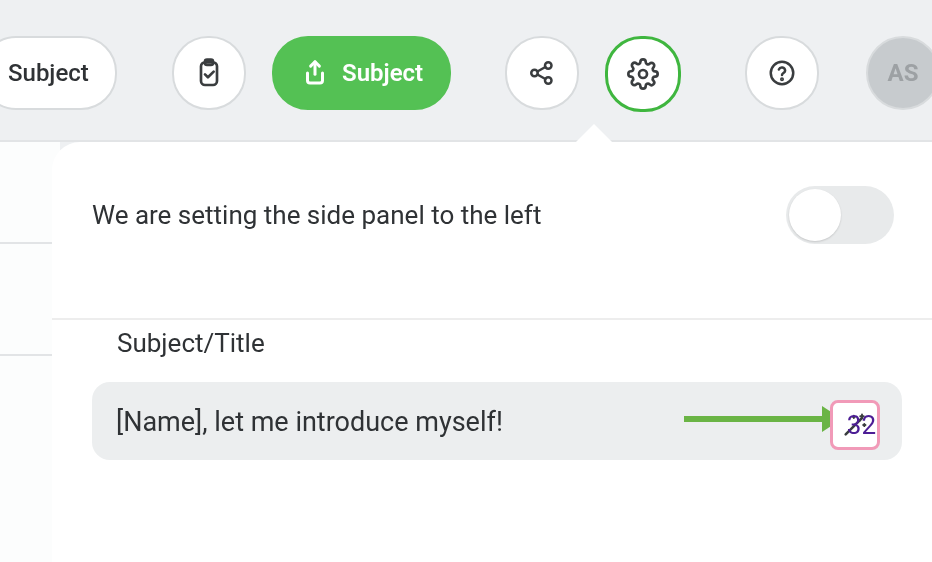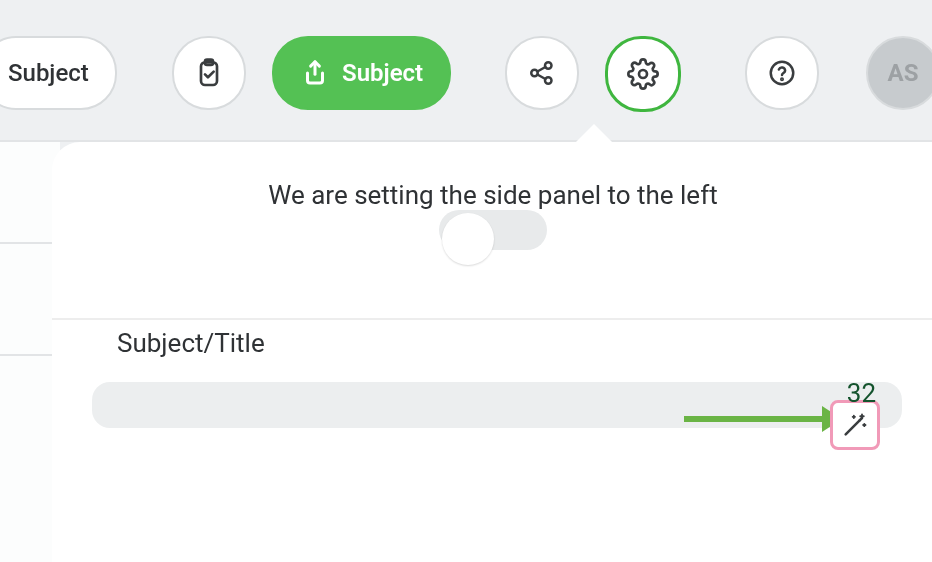--- a/index.html
+++ b/index.html
@@ -39,32 +39,32 @@
   .pos-share{position:absolute;left:505px;top:36px;}
   .pos-settings{position:absolute;left:605px;top:36px;}
   .pos-help{position:absolute;left:745px;top:36px;}
   .pos-avatar{position:absolute;left:866px;top:36px;}
 
   
   .panel{position:absolute;left:52px;right:0;top:142px;bottom:0;background:var(--white);border-top-left-radius:28px;box-shadow:0 -1px 0 rgba(0,0,0,0);} 
   .panel::before{content:"";position:absolute;top:-18px;left:524px;width:36px;height:18px;background:var(--white);clip-path:polygon(0 100%,50% 0,100% 100%);} 
   .panel .content{position:absolute;left:40px;right:30px;top:38px;bottom:0;}
 
-  .row-toggle{display:flex;align-items:center;justify-content:space-between;height:70px;padding-right:8px;flex-direction:column;}
+  .row-toggle{display:flex;align-items:center;justify-content:space-between;height:70px;padding-right:8px;}
   .row-toggle .label{font-size:26px;color:var(--ink);}
   .toggle{position:relative;width:108px;height:58px;border-radius:30px;background:var(--toggle-bg);}
   .toggle .knob{position:absolute;left:3px;top:3px;width:52px;height:52px;border-radius:50%;background:#fff;box-shadow:0 1px 2px rgba(0,0,0,0.15);}
 
   .section-divider{position:absolute;left:-40px;right:-30px;top:138px;height:0;border-top:2px solid #ededed;}
 
   .section-title{margin-top:78px;font-size:26px;color:var(--ink);margin-left:25px;}
 
   .field{position:relative;margin-top:24px;background:var(--grey-field);border-radius:18px;padding:24px 24px 22px 24px;}
   .field .value{font-size:27px;color:var(--ink);}
-  .field .count{position:absolute;right:26px;bottom:20px;font-size:26px;color:#14532d;}
+  .field .count{position:absolute;right:26px;bottom:20px;font-size:26px;color:#4c1d95;}
   .magic{position:absolute;right:22px;top:18px;width:44px;height:44px;border:3px solid #f19ab8;border-radius:8px;background:#fff;display:flex;align-items:center;justify-content:center;}
 
   .arrow{position:absolute;right:78px;top:34px;width:140px;height:6px;background:#6ab445;}
   .arrow::after{content:"";position:absolute;right:-18px;top:-10px;width:0;height:0;border-left:20px solid #6ab445;border-top:13px solid transparent;border-bottom:13px solid transparent;}
 
   svg{display:block;}
 </style>
 </head>
 <body>
 <div class="stage">
@@ -144,20 +144,21 @@
         <div class="toggle">
           <div class="knob"></div>
         </div>
       </div>
 
       <div class="section-divider"></div>
 
       <div class="section-title">Subject/Title</div>
 
       <div class="field">
+        <div class="value">[Name], let me introduce myself!</div>
 
         <div class="arrow"></div>
 
         <div class="magic">
           <span>
             <svg width="28" height="28" viewBox="0 0 24 24" fill="none" stroke="#3a3d3f" stroke-width="2.2" stroke-linecap="round" stroke-linejoin="round">
               <path d="M4 20L16 8"></path>
               <path d="M16 8l2-2"></path>
               <path d="M18 3v3M16.5 4.5h3" stroke-width="1.6"></path>
               <path d="M20 11v2M19 12h2" stroke-width="1.6"></path>

